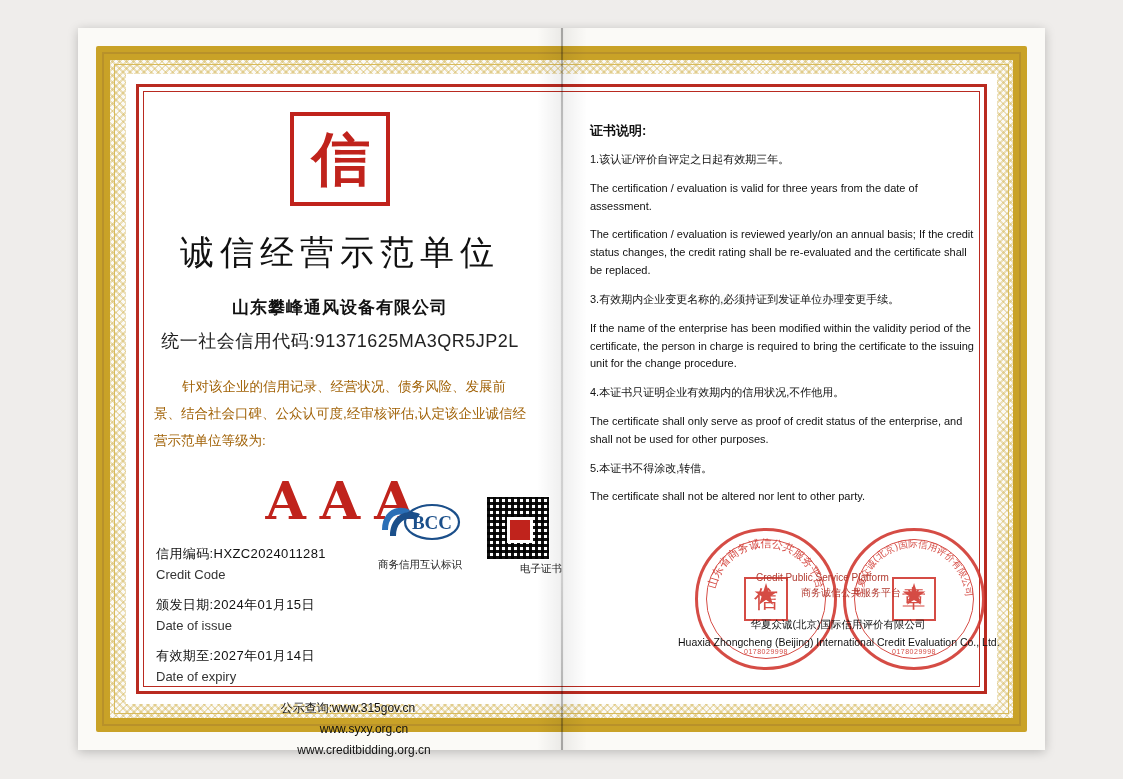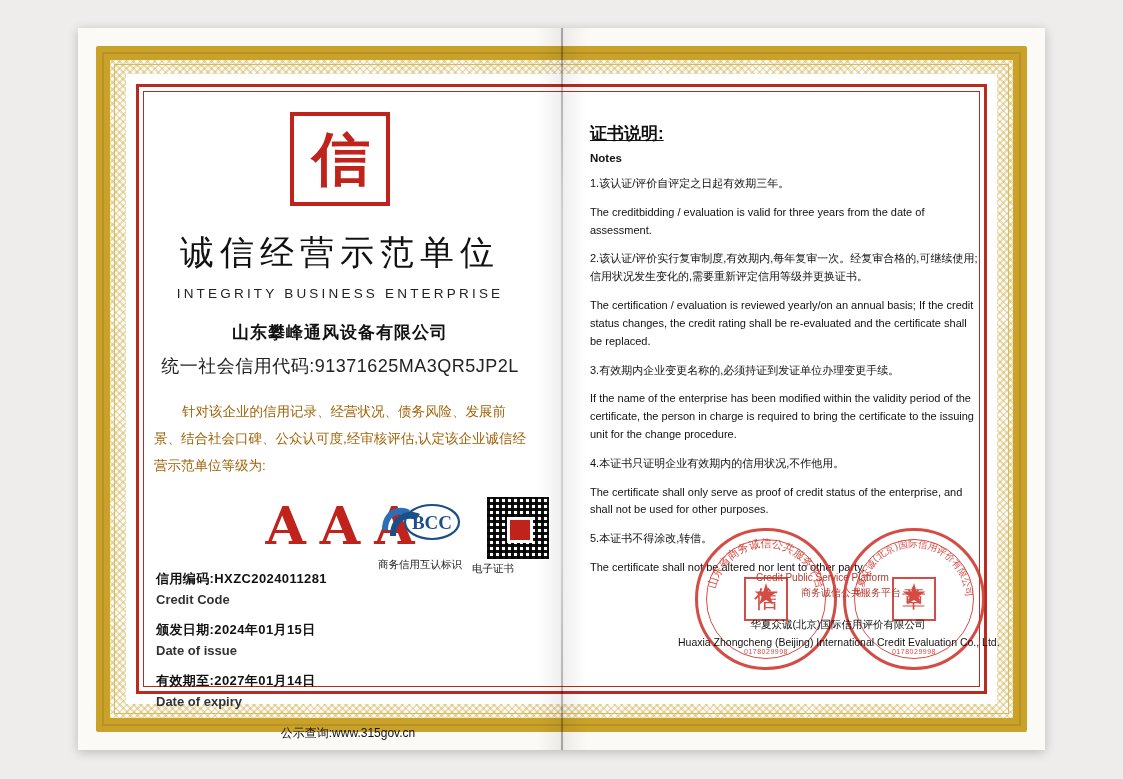--- a/index.html
+++ b/index.html
@@ -135,21 +135,21 @@
     font-size:52px;
     font-weight:bold;
     letter-spacing:14px;
     text-indent:14px;
   }
   .fields{
     margin-top:14px;
     text-align:left;
     padding-left:16px;
   }
-  .field{margin-bottom:14px;font-weight:bold;}
+  .field{margin-bottom:14px;}
   .field .cn{font-size:13px;color:#111;letter-spacing:0.4px;}
   .field .en{font-size:13px;color:#333;margin-top:4px;}
   .links{
     margin-top:4px;
     text-align:center;
     padding-left:16px;
     font-size:12px;
     color:#111;
     line-height:1.75;
   }
@@ -180,31 +180,31 @@
     border:1px solid #fff;
   }
   .qr:after{
     content:"";
     position:absolute;left:20px;top:20px;width:20px;height:20px;
     background:#c0231c;
     border:3px solid #fff;
   }
   .qr-caption{
     position:absolute;left:96px;top:62px;
-    width:90px;text-align:left;
+    width:90px;text-align:right;
     font-size:10.5px;color:#222;
   }
 
   
   .right{
     position:absolute;
     left:590px;top:122px;
     width:390px;
   }
-  .notes-head{font-size:17px;font-weight:bold;color:#111;text-decoration:underline;}
+  .notes-head{font-size:13px;font-weight:bold;color:#111;}
   .notes-head-en{font-size:11.5px;font-weight:bold;color:#111;margin-top:7px;}
   .note{font-size:11px;color:#111;line-height:1.62;margin-top:11px;}
   .note.en{color:#111;}
   
   .seal{
     position:absolute;
     border:3px solid #d0342c;
     border-radius:50%;
     color:#d0342c;
     opacity:0.88;
@@ -271,21 +271,20 @@
     <div class="inner-white"></div>
     <div class="red-border"></div>
   </div>
 
   <div class="fold-shadow"></div>
   <div class="fold"></div>
 
   <div class="left">
     <div class="emblem">信</div>
     <div class="title-cn">诚信经营示范单位</div>
-    <div class="title-en">INTEGRITY BUSINESS ENTERPRISE</div>
     <div class="company">山东攀峰通风设备有限公司</div>
     <div class="uscc">统一社会信用代码:91371625MA3QR5JP2L</div>
     <div class="body-text">针对该企业的信用记录、经营状况、债务风险、发展前景、结合社会口碑、公众认可度,经审核评估,认定该企业诚信经营示范单位等级为:</div>
     <div class="grade">AAA</div>
 
     <div class="fields">
       <div class="field">
         <div class="cn">信用编码:HXZC2024011281</div>
         <div class="en">Credit Code</div>
       </div>
@@ -294,43 +293,43 @@
         <div class="en">Date of issue</div>
       </div>
       <div class="field">
         <div class="cn">有效期至:2027年01月14日</div>
         <div class="en">Date of expiry</div>
       </div>
     </div>
 
     <div class="links">
       <div>公示查询:www.315gov.cn</div>
+      <div class="ind">www.syxy.org.cn</div>
+      <div class="ind">www.creditbidding.org.cn</div>
     </div>
 
     <div class="badges">
       <div class="bcc">
         <svg width="86" height="44" viewBox="0 0 86 44">
           <path d="M6 30 C6 10, 22 4, 34 10 L30 16 C22 12, 12 16, 12 30 Z" fill="#2b6fb6"></path>
           <path d="M14 36 C14 16, 30 8, 44 14 L40 20 C30 16, 20 22, 20 36 Z" fill="#1b4f8a"></path>
           <ellipse cx="56" cy="22" rx="27" ry="17" fill="none" stroke="#1b4f8a" stroke-width="2.2"></ellipse>
           <text x="56" y="29" text-anchor="middle" font-family="Liberation Serif, serif" font-size="19" font-weight="bold" fill="#1b4f8a">BCC</text>
         </svg>
       </div>
       <div class="bcc-caption">商务信用互认标识</div>
       <div class="qr"></div>
       <div class="qr-caption">电子证书</div>
     </div>
   </div>
 
   <div class="right">
     <div class="notes-head">证书说明:</div>
-    <div class="notes-head-en">Notes</div>
     <div class="note">1.该认证/评价自评定之日起有效期三年。</div>
-    <div class="note en">The creditbidding / evaluation is valid for three years from the date of assessment.</div>
-    <div class="note">2.该认证/评价实行复审制度,有效期内,每年复审一次。经复审合格的,可继续使用;信用状况发生变化的,需要重新评定信用等级并更换证书。</div>
+    <div class="note en">The certification / evaluation is valid for three years from the date of assessment.</div>
     <div class="note en">The certification / evaluation is reviewed yearly/on an annual basis; If the credit status changes, the credit rating shall be re-evaluated and the certificate shall be replaced.</div>
     <div class="note">3.有效期内企业变更名称的,必须持证到发证单位办理变更手续。</div>
     <div class="note en">If the name of the enterprise has been modified within the validity period of the certificate, the person in charge is required to bring the certificate to the issuing unit for the change procedure.</div>
     <div class="note">4.本证书只证明企业有效期内的信用状况,不作他用。</div>
     <div class="note en">The certificate shall only serve as proof of credit status of the enterprise, and shall not be used for other purposes.</div>
     <div class="note">5.本证书不得涂改,转借。</div>
     <div class="note en">The certificate shall not be altered nor lent to other party.</div>
   </div>
 
   <div class="seal seal-left">

